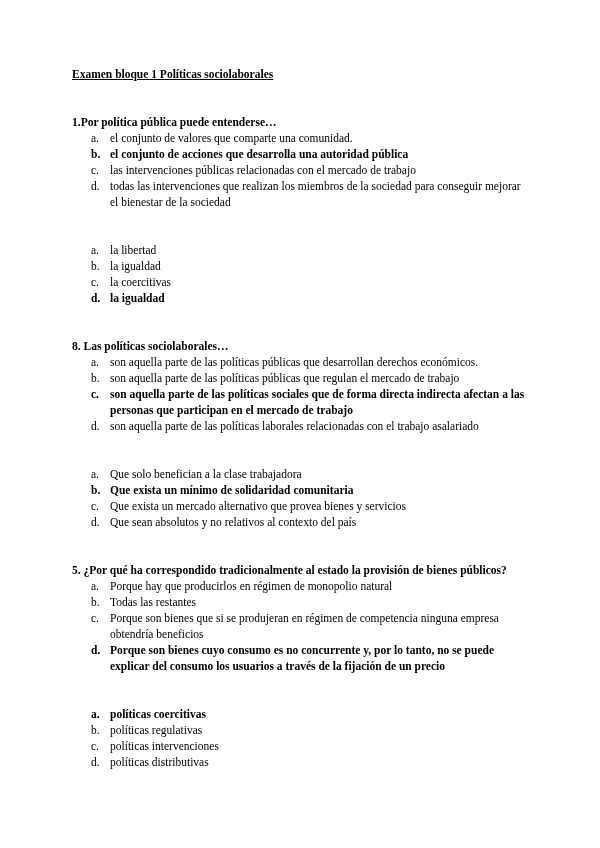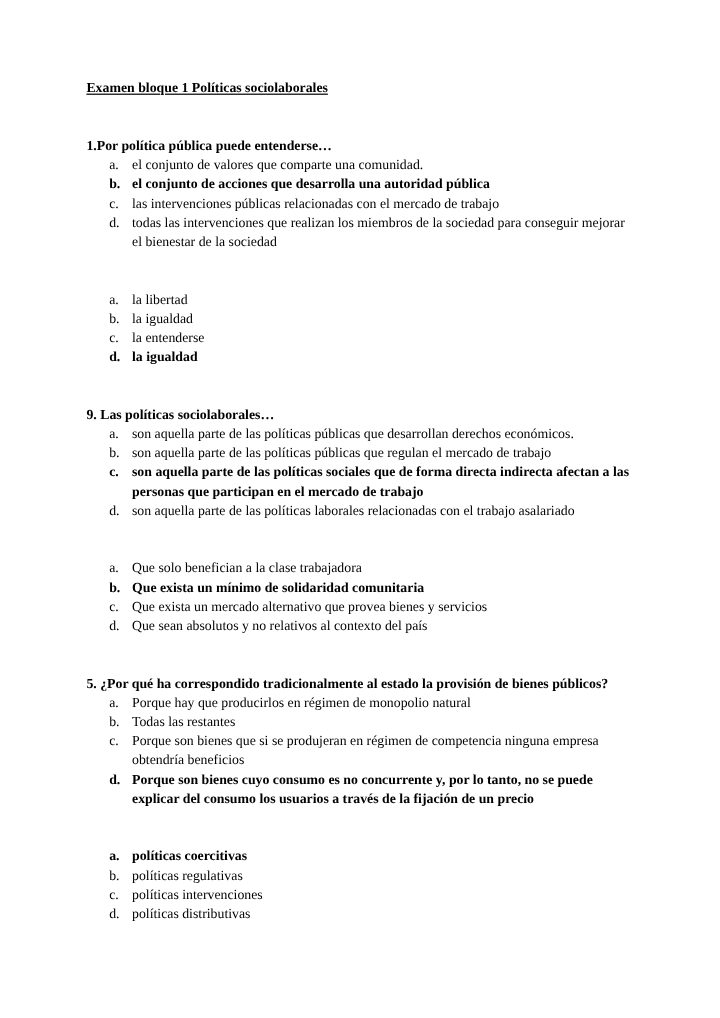--- a/index.html
+++ b/index.html
@@ -82,30 +82,30 @@
           <div class="option">
             <span class="letter">a.</span>
             <span class="option-text">la libertad</span>
           </div>
           <div class="option">
             <span class="letter">b.</span>
             <span class="option-text">la igualdad</span>
           </div>
           <div class="option">
             <span class="letter">c.</span>
-            <span class="option-text">la entenderse</span>
+            <span class="option-text">la coercitivas</span>
           </div>
           <div class="option bold">
             <span class="letter">d.</span>
             <span class="option-text">la igualdad</span>
           </div>
         </div>
       </div>
       <div class="question">
-        <div class="question-text">9. Las políticas sociolaborales…</div>
+        <div class="question-text">8. Las políticas sociolaborales…</div>
         <div class="options">
           <div class="option">
             <span class="letter">a.</span>
             <span class="option-text">son aquella parte de las políticas públicas que desarrollan derechos económicos.</span>
           </div>
           <div class="option">
             <span class="letter">b.</span>
             <span class="option-text">son aquella parte de las políticas públicas que regulan el mercado de trabajo</span>
           </div>
           <div class="option bold">

